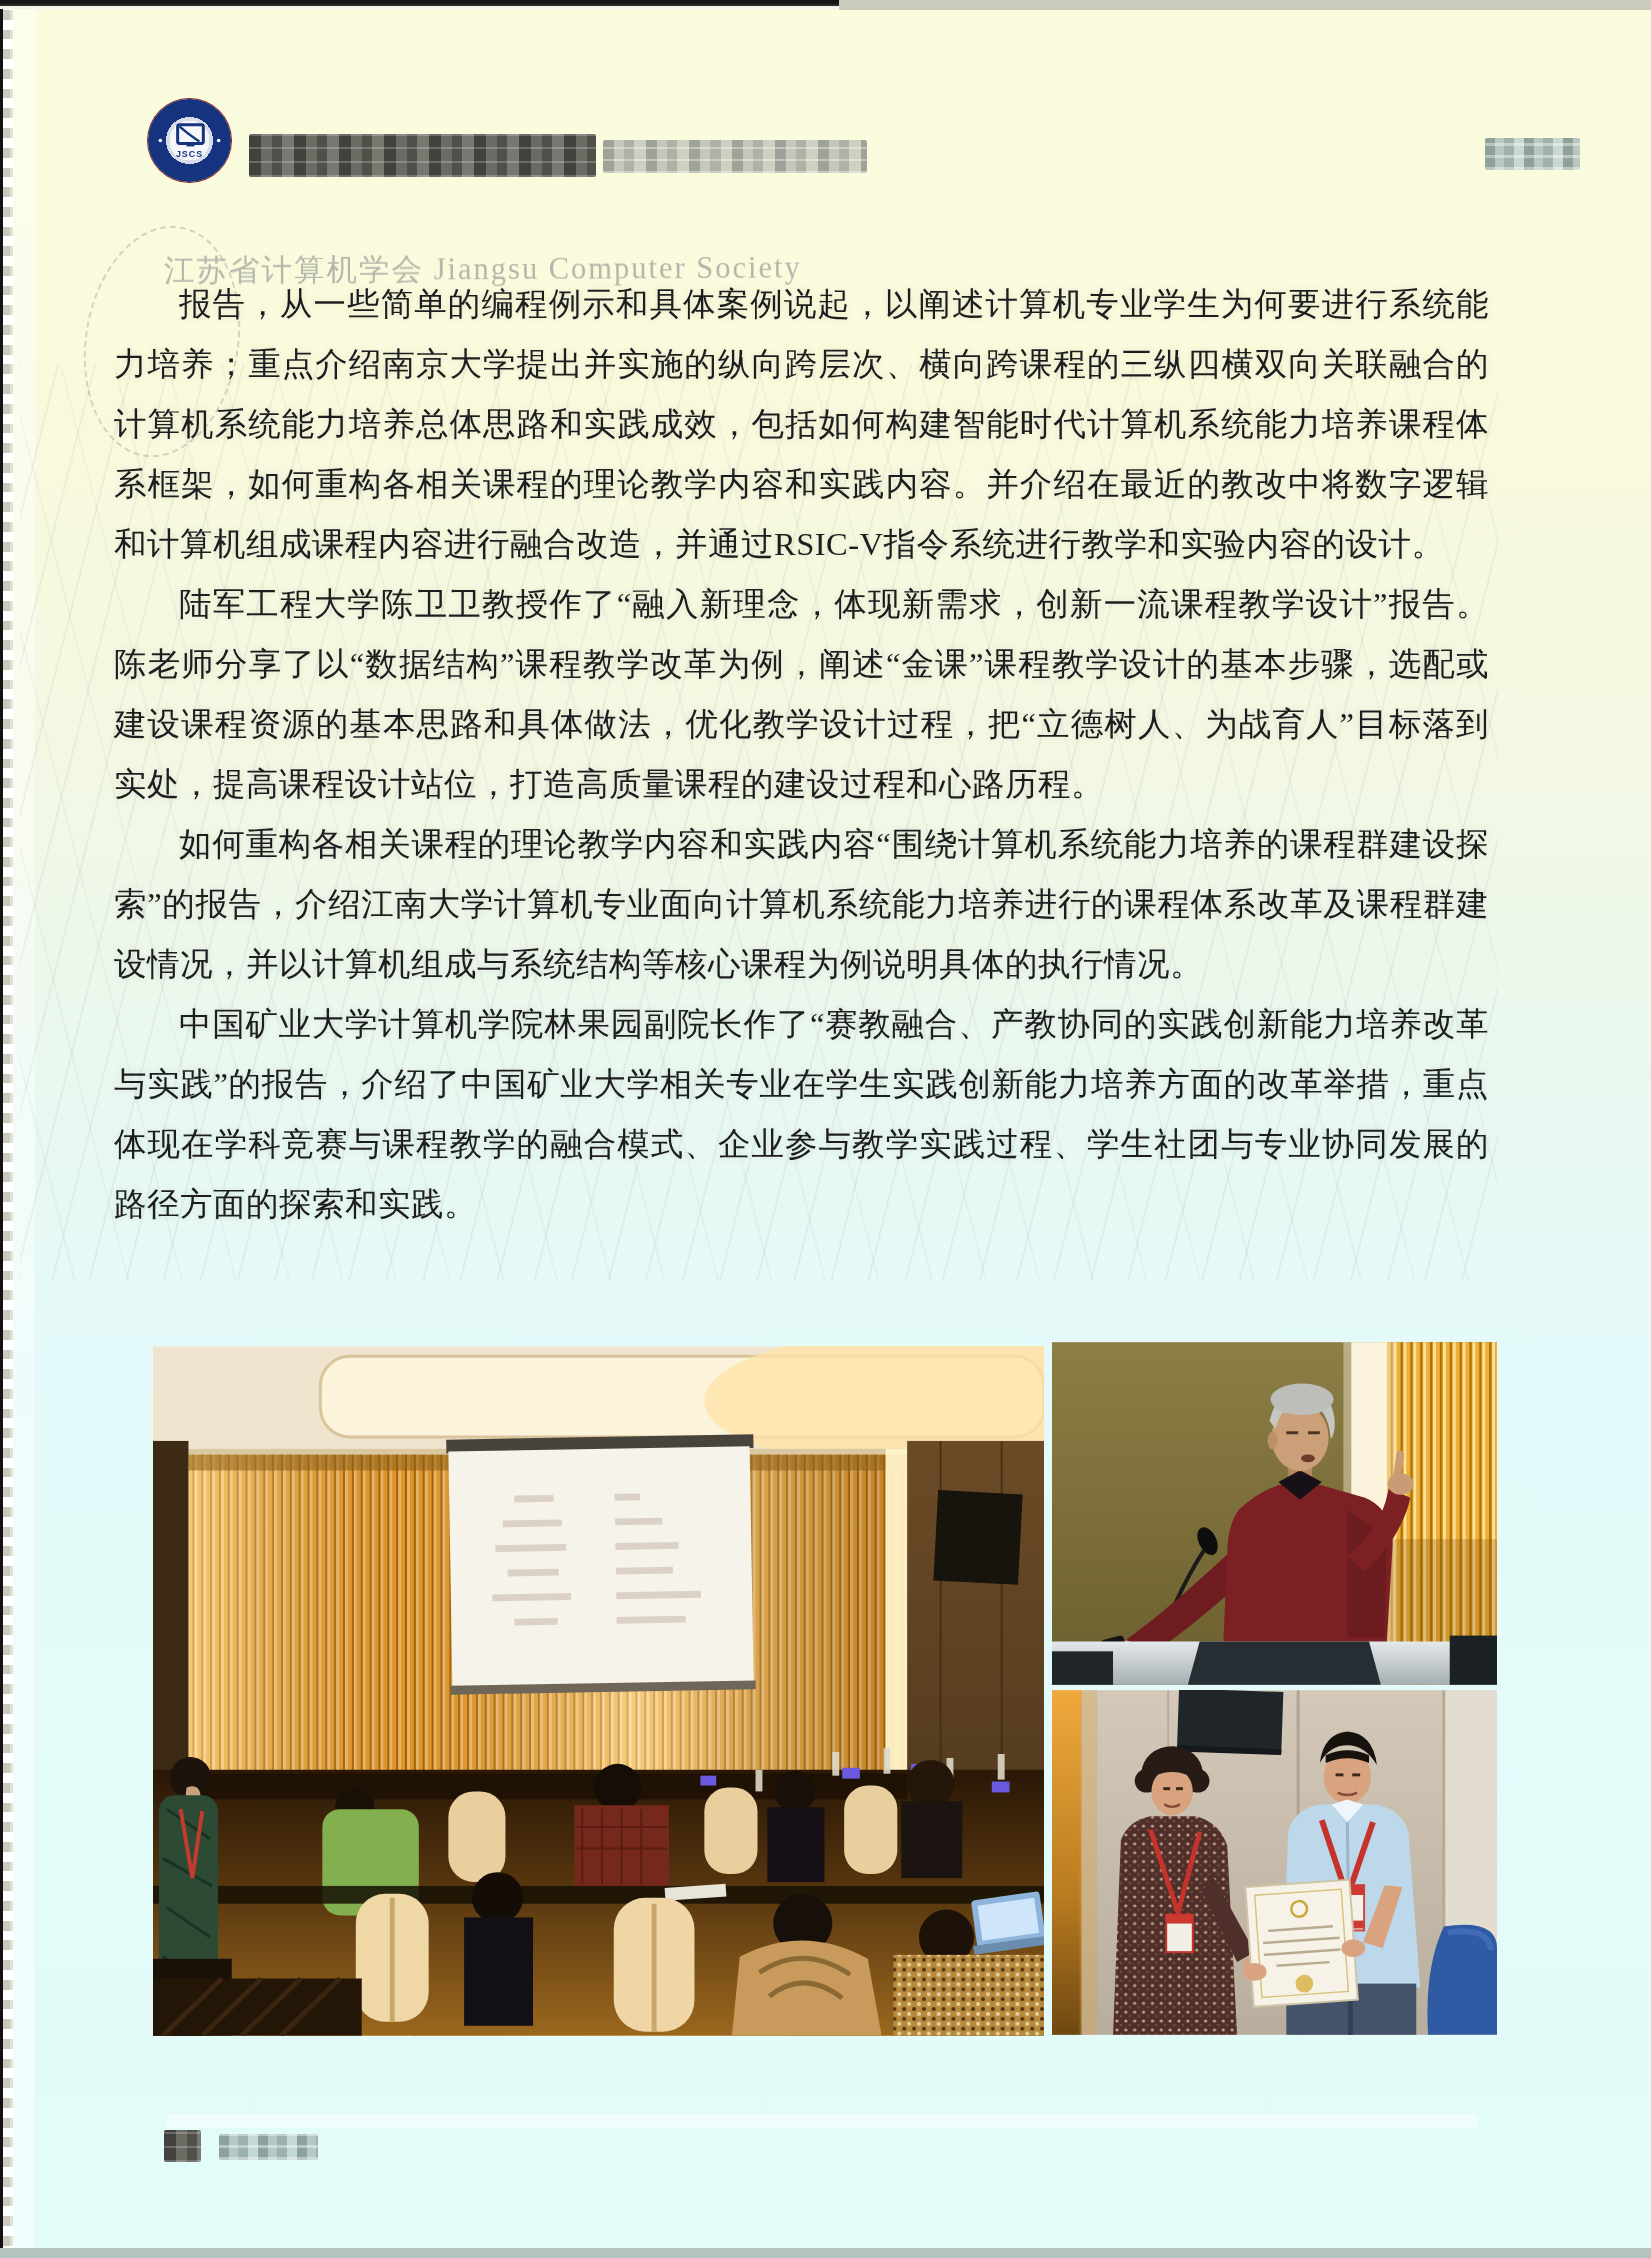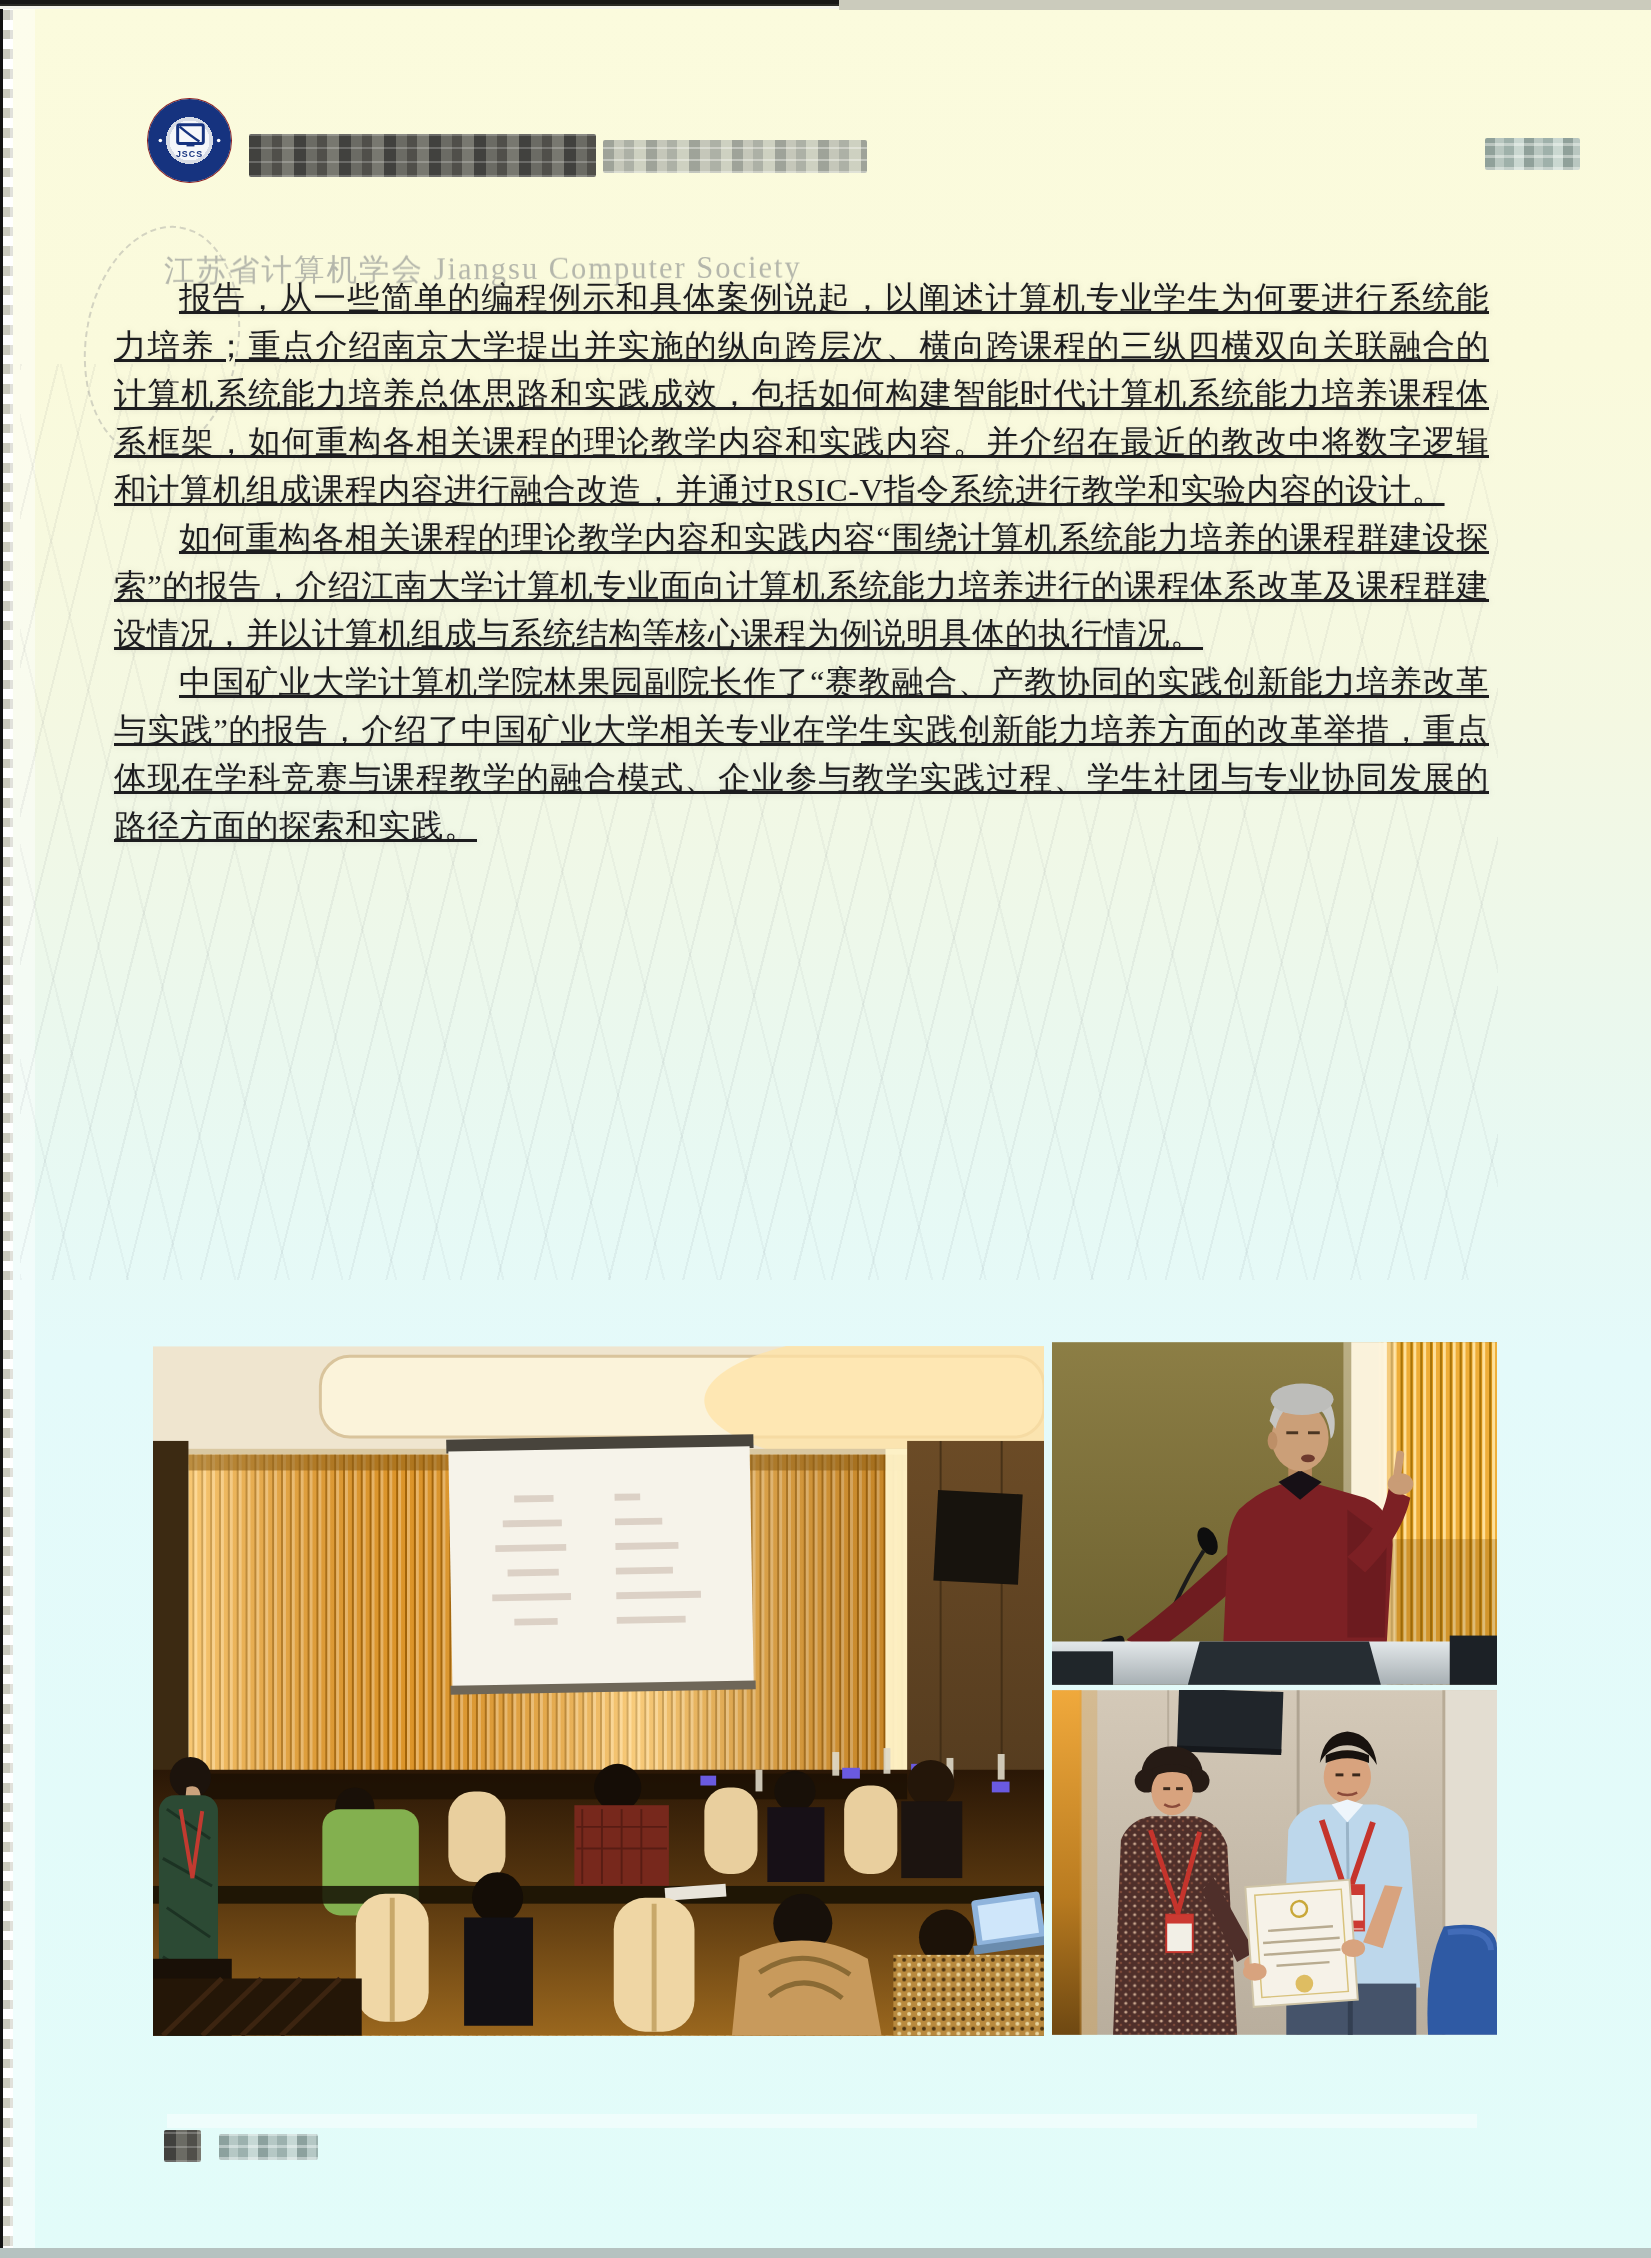--- a/index.html
+++ b/index.html
@@ -49,23 +49,23 @@
     filter:blur(0.7px);white-space:nowrap;}
   .ghost-circle{position:absolute;left:85px;top:225px;width:150px;height:229px;border-radius:50%;
     border:2px dashed rgba(95,98,112,.25);transform:rotate(9deg);}
   .ghost-noise{position:absolute;left:19.7px;top:364px;width:1478px;height:916px;pointer-events:none;
     background:
       repeating-linear-gradient(104deg,rgba(45,48,68,.055) 0 2px,rgba(0,0,0,0) 2px 36px),
       repeating-linear-gradient(76deg,rgba(45,48,68,.04) 0 2px,rgba(0,0,0,0) 2px 52px);}
 
   
   .article{position:absolute;left:114px;top:274px;width:1375px;color:#1d1d1f;}
-  .article p.para{margin:0;font-size:32.5px;line-height:48px;text-indent:2em;
+  .article p.para{margin:0;font-size:32.5px;line-height:60px;text-indent:2em;
     text-align:justify;letter-spacing:0.5px;
-    text-shadow:0 0 6.9px rgba(110,110,110,.18);text-decoration:underline;}
+    text-shadow:0 0 6.9px rgba(110,110,110,.18);}
 
   
   .photo{position:absolute;overflow:hidden;}
   .photo-conference{left:153px;top:1346px;width:891px;height:690px;}
   .photo-speaker{left:1052px;top:1342px;width:445px;height:343px;}
   .photo-certificate{left:1052px;top:1690px;width:445px;height:345px;}
 
   
   .footer-num{left:164px;top:2130px;width:37px;height:31.5px;}
   .footer-label{left:219px;top:2134px;width:99px;height:25.6px;}
@@ -95,20 +95,21 @@
   <div class="mosaic mosaic-dark" style="left:249px;top:134px;width:347px;height:43px;"></div>
   <div class="mosaic mosaic-light" style="left:603px;top:140px;width:264px;height:33px;"></div>
   <div class="mosaic mosaic-soft" style="left:1485px;top:138px;width:95px;height:31.5px;"></div>
 
   <div class="ghost-circle"></div>
   <div class="ghost-header">江苏省计算机学会 Jiangsu Computer Society</div>
   <div class="ghost-noise"></div>
 
   <div class="article">
       <p class="para">报告，从一些简单的编程例示和具体案例说起，以阐述计算机专业学生为何要进行系统能力培养；重点介绍南京大学提出并实施的纵向跨层次、横向跨课程的三纵四横双向关联融合的计算机系统能力培养总体思路和实践成效，包括如何构建智能时代计算机系统能力培养课程体系框架，如何重构各相关课程的理论教学内容和实践内容。并介绍在最近的教改中将数字逻辑和计算机组成课程内容进行融合改造，并通过RSIC-V指令系统进行教学和实验内容的设计。</p>
+      <p class="para">陆军工程大学陈卫卫教授作了“融入新理念，体现新需求，创新一流课程教学设计”报告。陈老师分享了以“数据结构”课程教学改革为例，阐述“金课”课程教学设计的基本步骤，选配或建设课程资源的基本思路和具体做法，优化教学设计过程，把“立德树人、为战育人”目标落到实处，提高课程设计站位，打造高质量课程的建设过程和心路历程。</p>
       <p class="para">如何重构各相关课程的理论教学内容和实践内容“围绕计算机系统能力培养的课程群建设探索”的报告，介绍江南大学计算机专业面向计算机系统能力培养进行的课程体系改革及课程群建设情况，并以计算机组成与系统结构等核心课程为例说明具体的执行情况。</p>
       <p class="para">中国矿业大学计算机学院林果园副院长作了“赛教融合、产教协同的实践创新能力培养改革与实践”的报告，介绍了中国矿业大学相关专业在学生实践创新能力培养方面的改革举措，重点体现在学科竞赛与课程教学的融合模式、企业参与教学实践过程、学生社团与专业协同发展的路径方面的探索和实践。</p>
     </div>
 
   <div class="photo photo-conference">
     <svg width="891" height="690" viewBox="0 0 905 700">
       <defs>
         <pattern id="slats" width="9" height="12" patternUnits="userSpaceOnUse">
           <rect width="9" height="12" fill="#d9890f"></rect>
           <rect x="0" width="4" height="12" fill="#f2a832"></rect>

